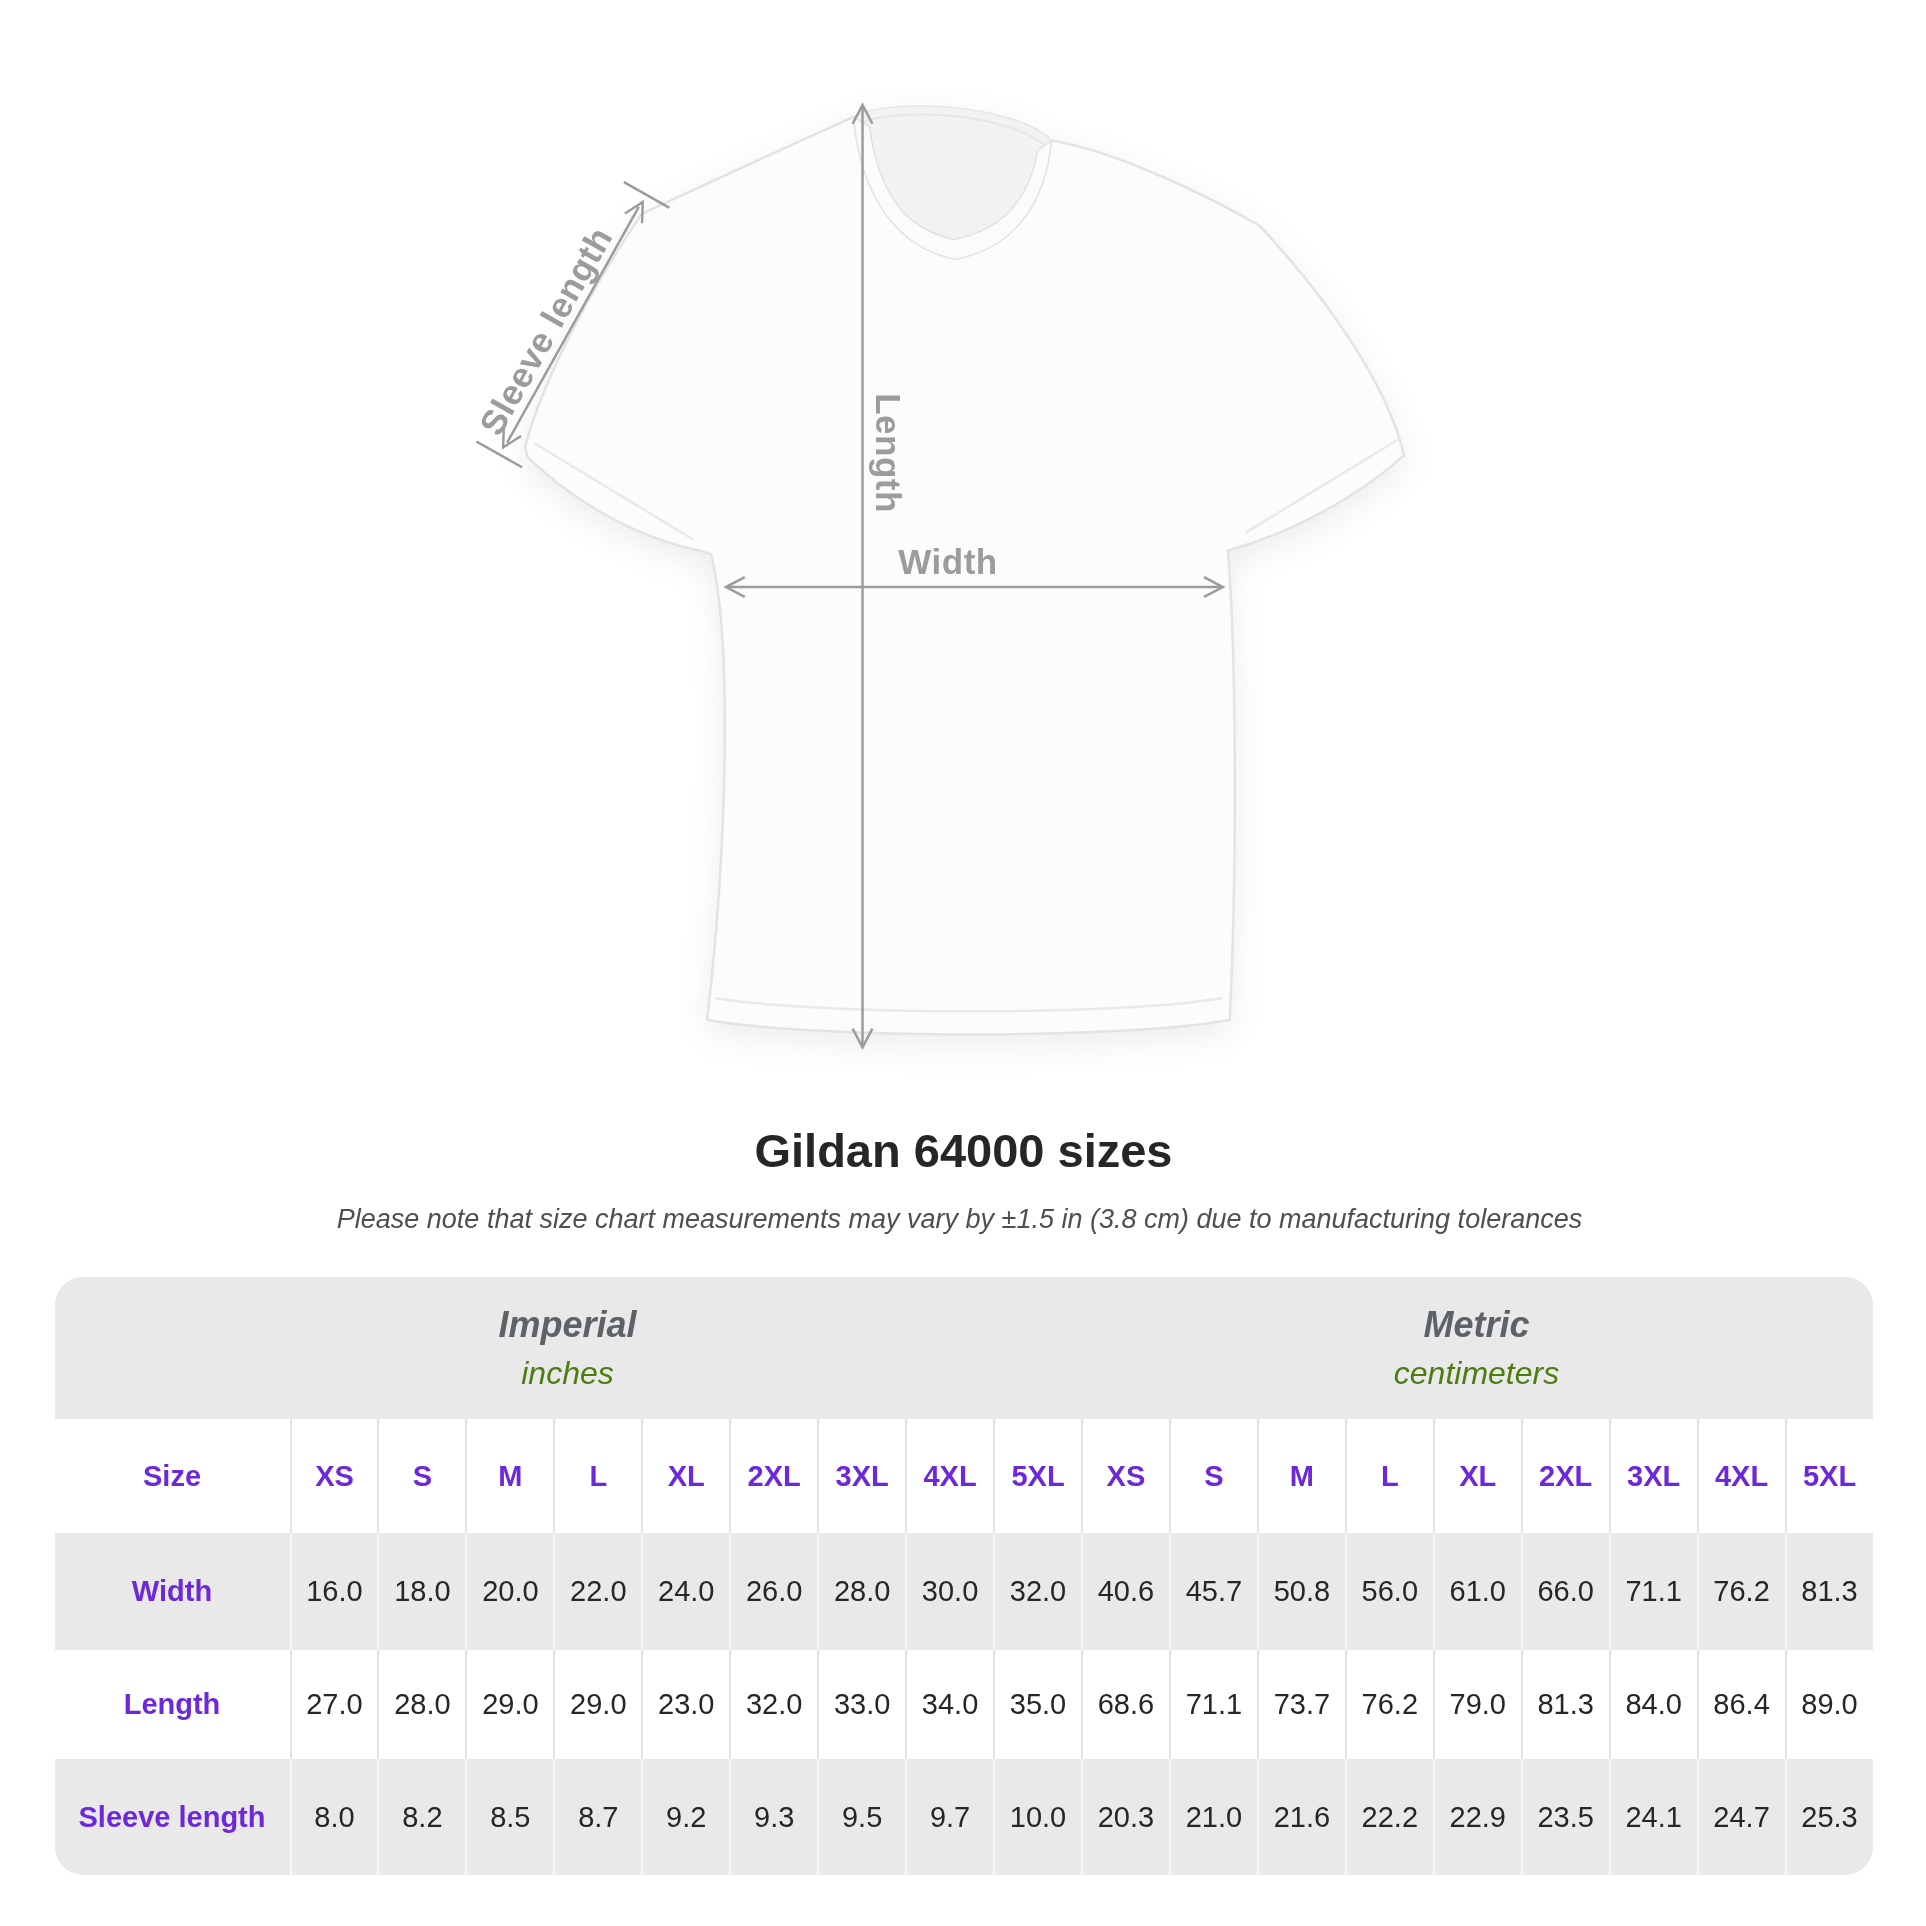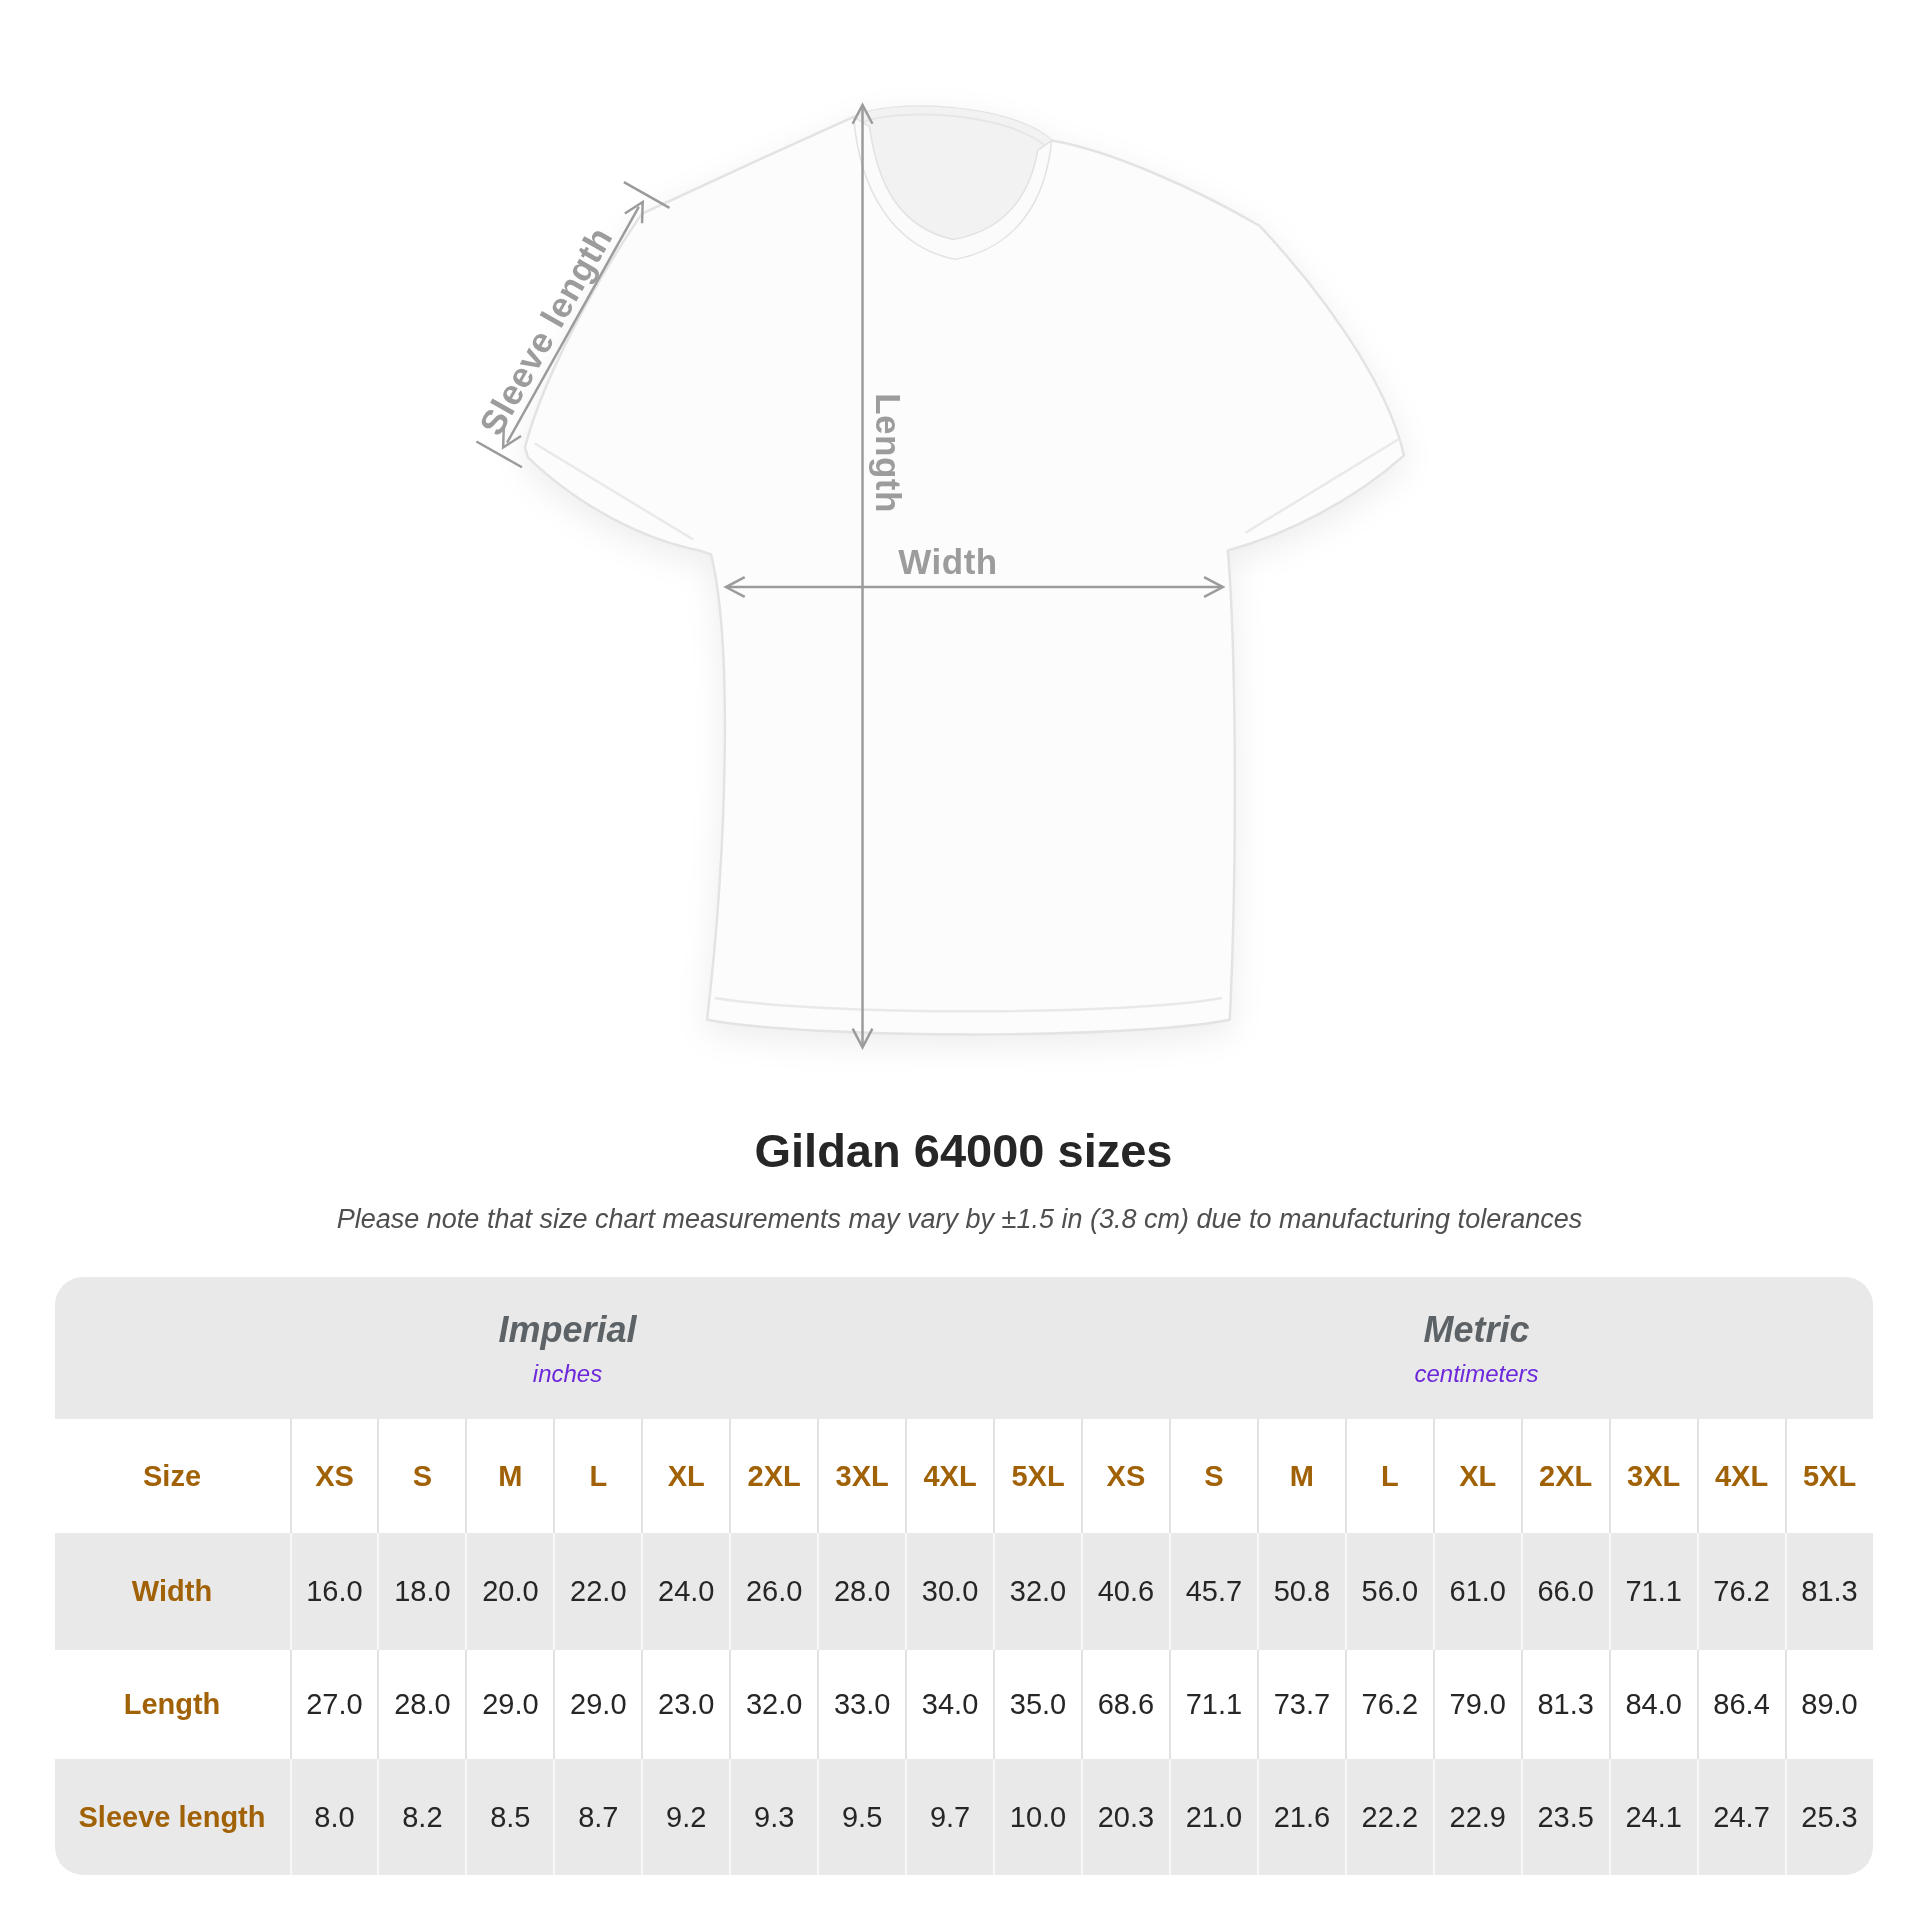--- a/index.html
+++ b/index.html
@@ -28,29 +28,29 @@
   
   .size-table{
     width:1818px;margin:42px auto 0 auto;background:#e9e9e9;border-radius:28px;
     overflow:hidden;
   }
   .group-row{display:flex;height:142px;}
   .group-cell{display:flex;flex-direction:column;align-items:center;justify-content:center;gap:9px;}
   .group-imperial{width:1026px;}
   .group-metric{width:792px;}
   .group-label{font-size:36px;font-weight:bold;font-style:italic;color:#5c6266;}
-  .group-units{font-size:24px;font-style:italic;color:#6d28d9;}
+  .group-units{font-size:32px;font-style:italic;color:#4d7c0f;}
   .grid-row{display:grid;grid-template-columns:235px repeat(18,1fr);align-items:center;text-align:center;}
   .row-size{height:114px;background:#ffffff;--sep:#e2e2e2;}
   .row-width{height:117px;background:transparent;--sep:#f7f7f7;}
   .row-length{height:109px;background:#ffffff;--sep:#e2e2e2;}
   .row-sleeve{height:116px;background:transparent;--sep:#f7f7f7;}
   .grid-row > div{height:100%;display:flex;align-items:center;justify-content:center;}
   .grid-row > div + div{border-left:2px solid var(--sep);}
-  .head-cell,.label-cell{font-size:29px;font-weight:bold;color:#a16207;}
+  .head-cell,.label-cell{font-size:29px;font-weight:bold;color:#6d28d9;}
   .value-cell{font-size:29px;color:#262626;}
 </style>
 </head>
 <body>
 
 <div class="diagram">
   <svg width="1927" height="1089" viewBox="0 0 1946 1100">
 
     <g style="filter:drop-shadow(0 10px 16px rgba(0,0,0,0.07));">
       <path d="M 862 118

